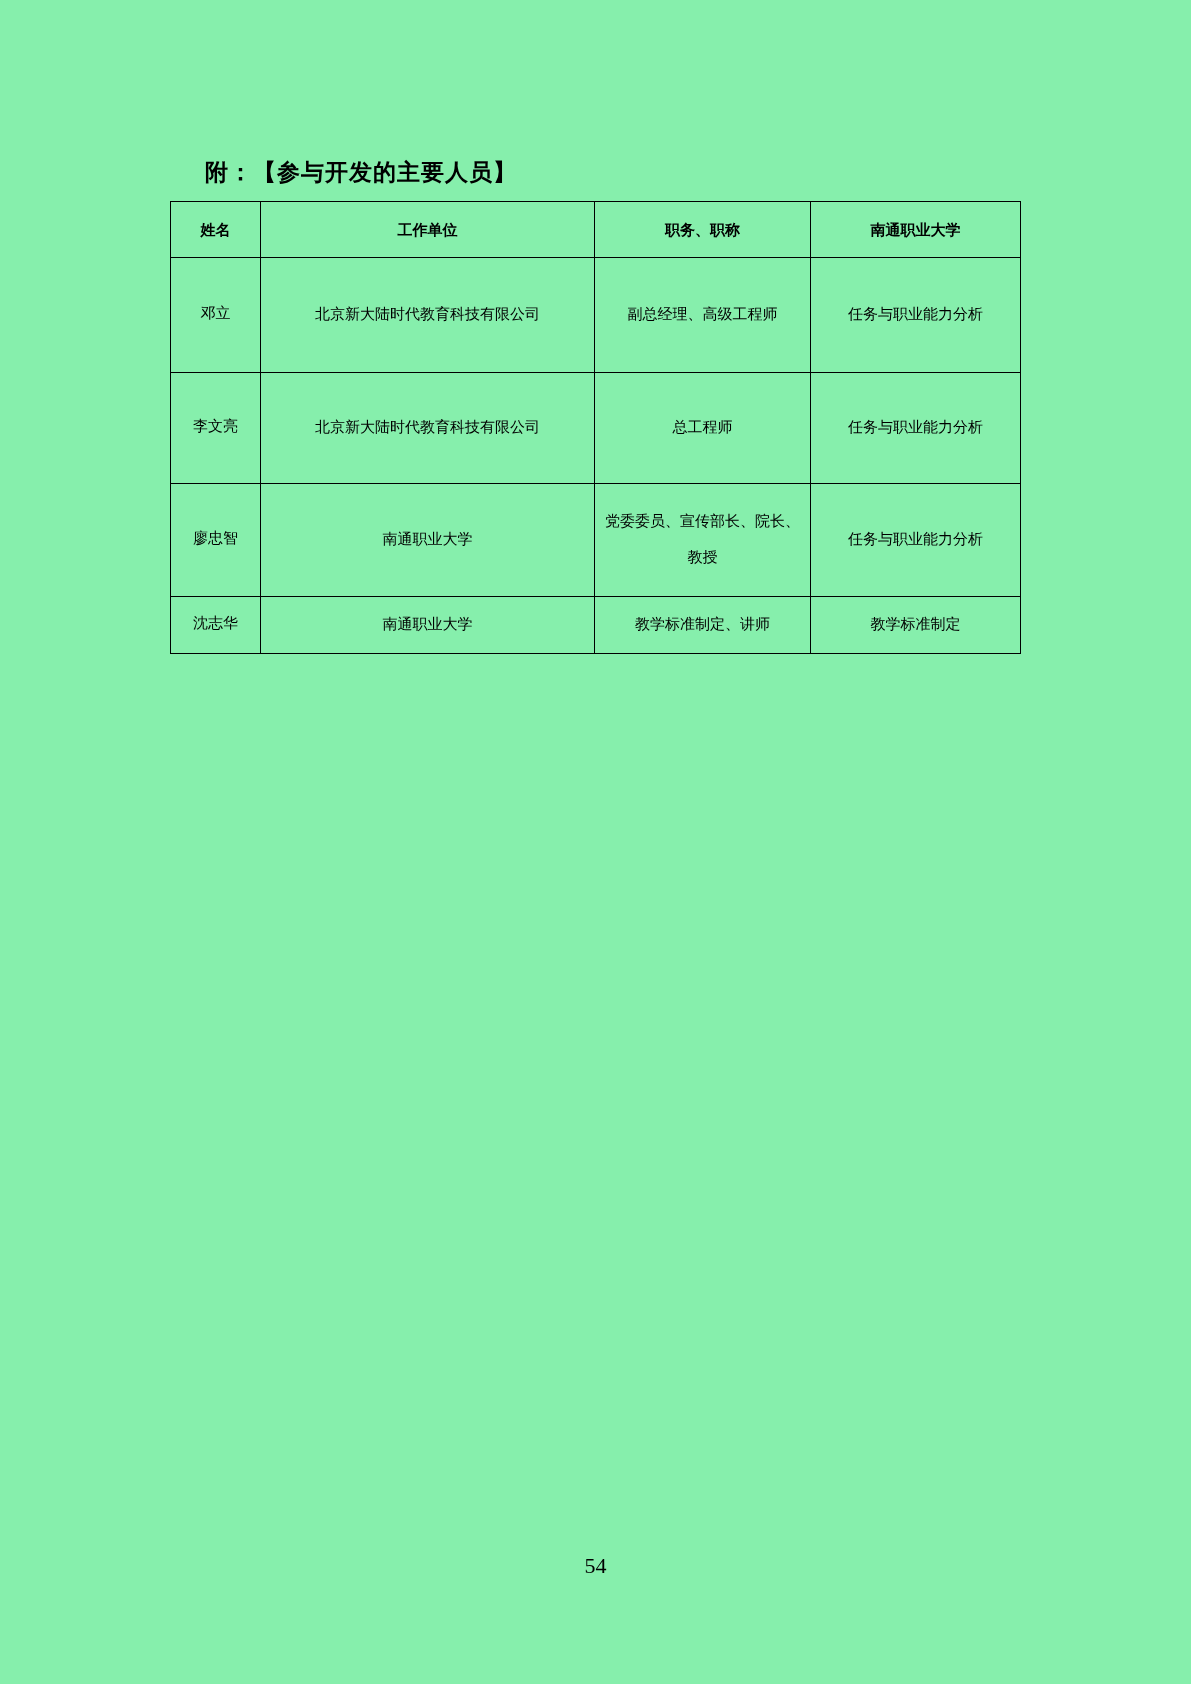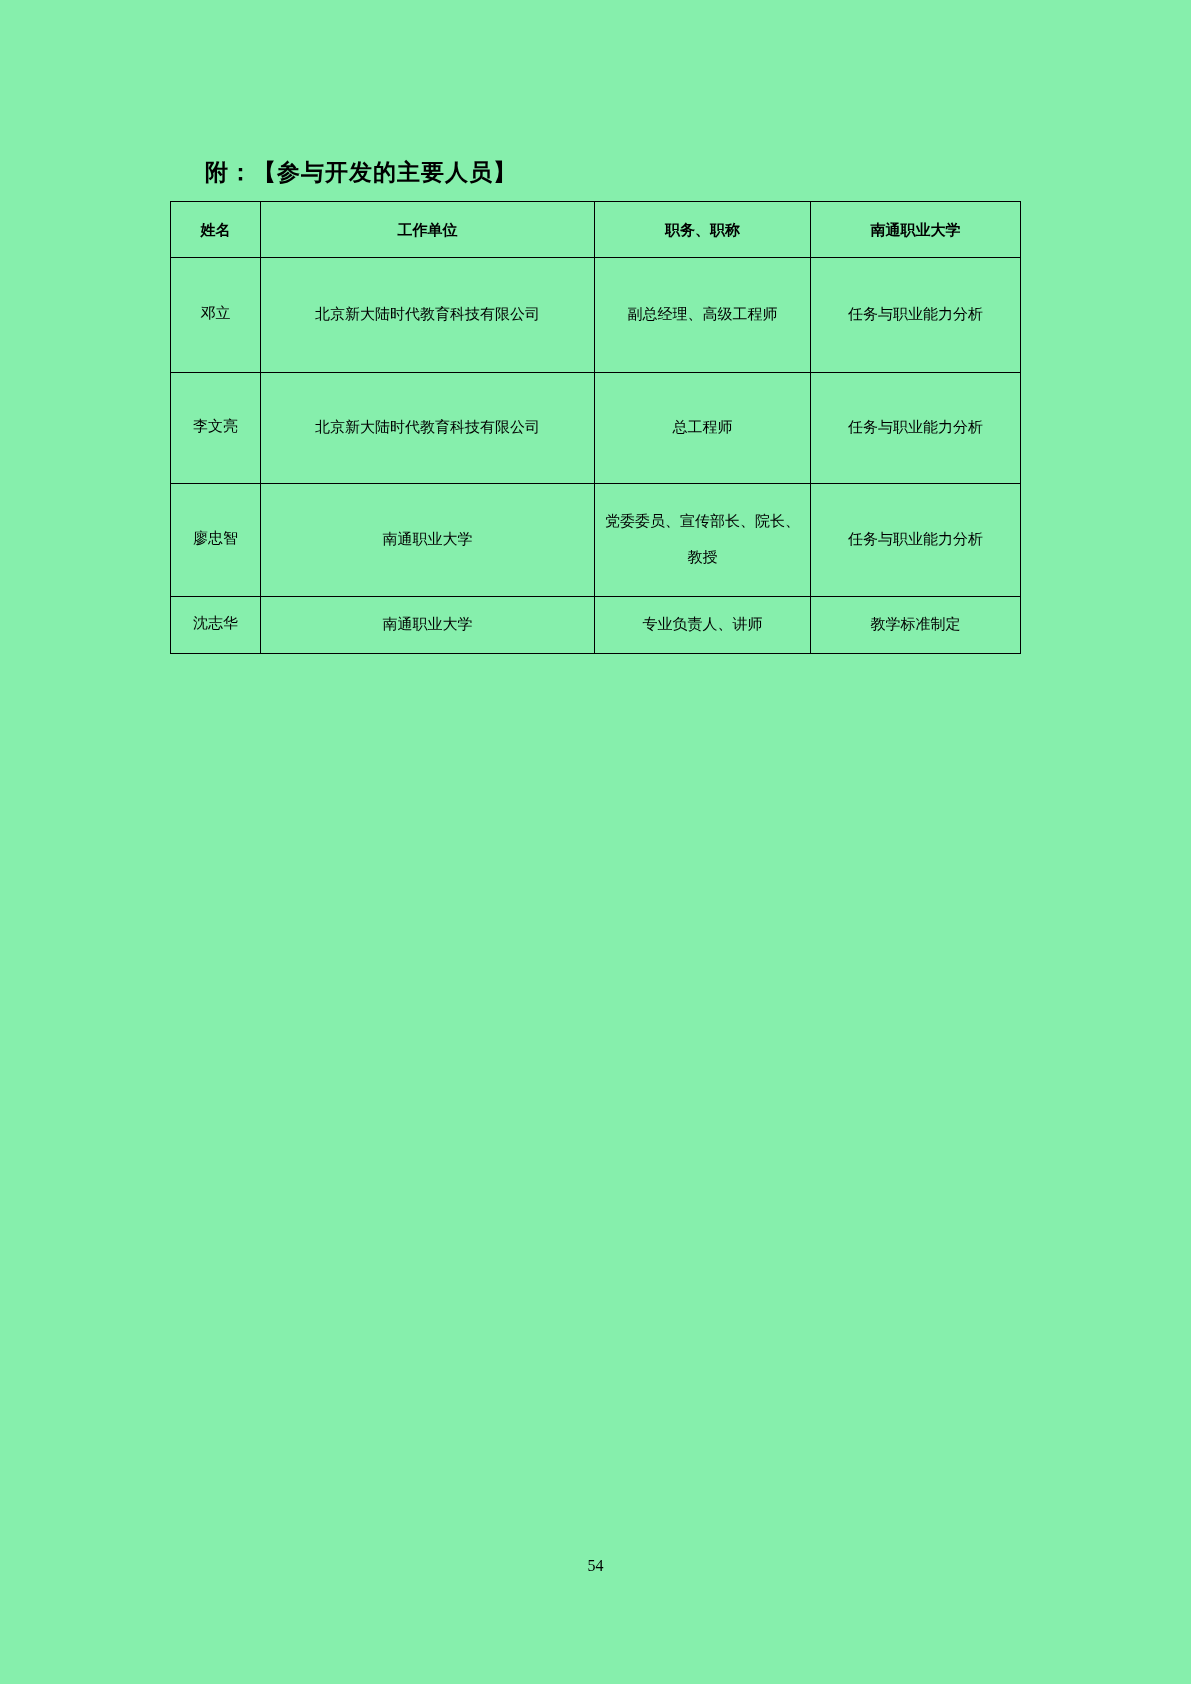--- a/index.html
+++ b/index.html
@@ -53,21 +53,21 @@
   td.cell-name  { padding: 0 4px; font-family: Liberation Mono, monospace;  }
   td.cell-unit  { padding: 0 18px; }
   td.cell-title { padding: 0 9px; margin-left: 8px;  }
   td.cell-task  { padding: 0 8px;  }
   .page-number {
     position: absolute;
     left: 0;
     top: 1554px;
     width: 1191px;
     text-align: center;
-    font-size: 16px;
+    font-size: 22px;
     line-height: 24px;
   }
 </style>
 </head>
 <body>
 
 <div class="doc-page">
 
   <div class="doc-title">附：【参与开发的主要人员】</div>
 
@@ -101,21 +101,21 @@
       </tr>
       <tr style="height:113px">
         <td class="cell-name">廖忠智</td>
         <td class="cell-unit">南通职业大学</td>
         <td class="cell-title">党委委员、宣传部长、院长、教授</td>
         <td class="cell-task">任务与职业能力分析</td>
       </tr>
       <tr style="height:57px">
         <td class="cell-name">沈志华</td>
         <td class="cell-unit">南通职业大学</td>
-        <td class="cell-title">专业负责人、讲师</td>
+        <td class="cell-title">教学标准制定、讲师</td>
         <td class="cell-task">教学标准制定</td>
       </tr>
     </tbody>
   </table>
 
   <div class="page-number">54</div>
 
 </div>
 
 </body></html>

